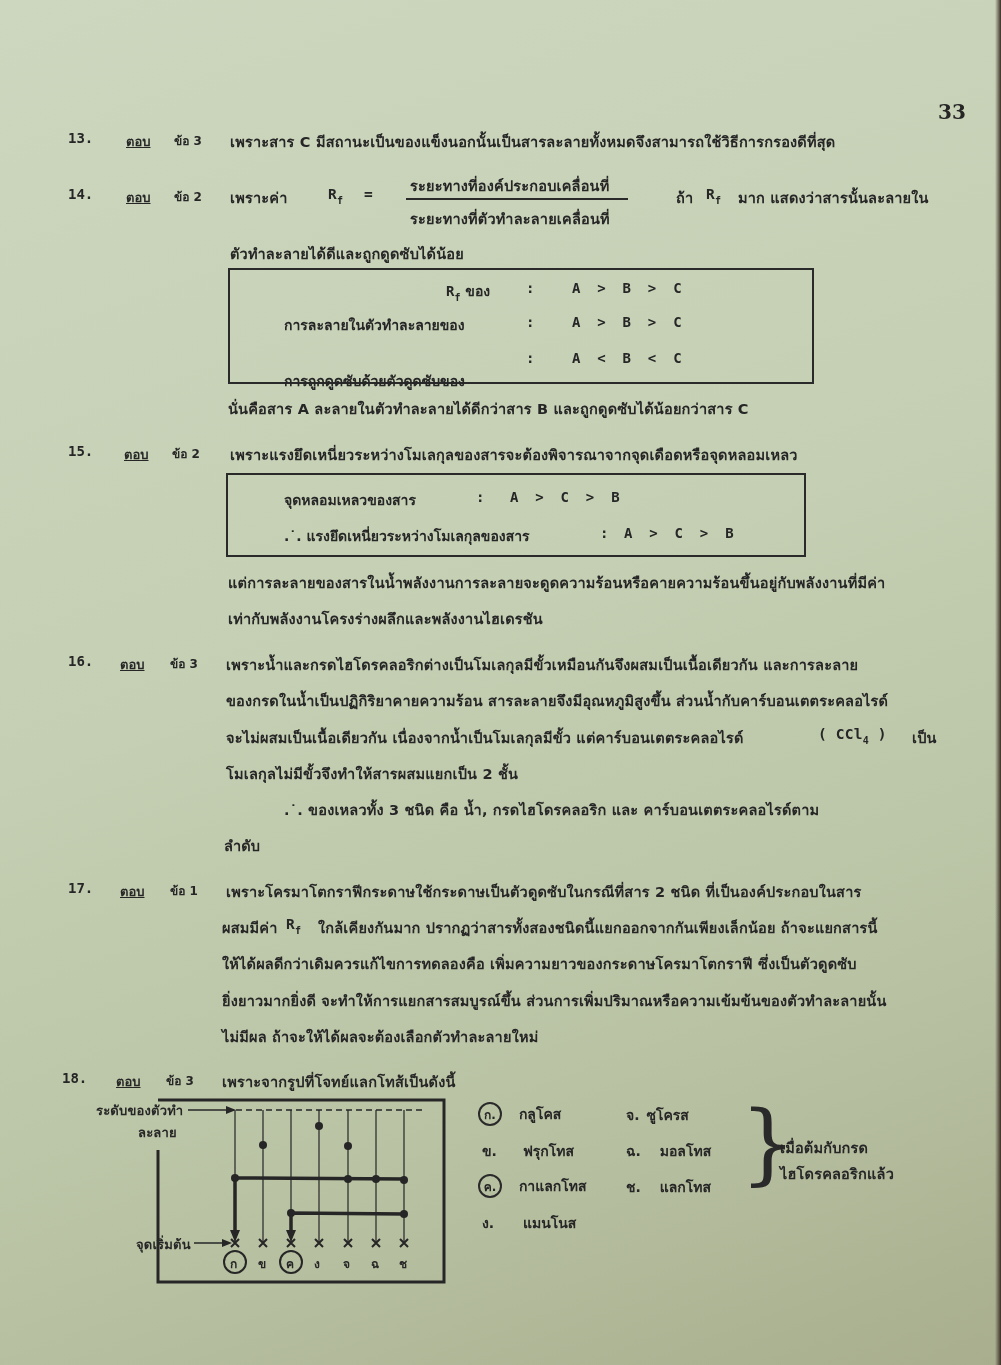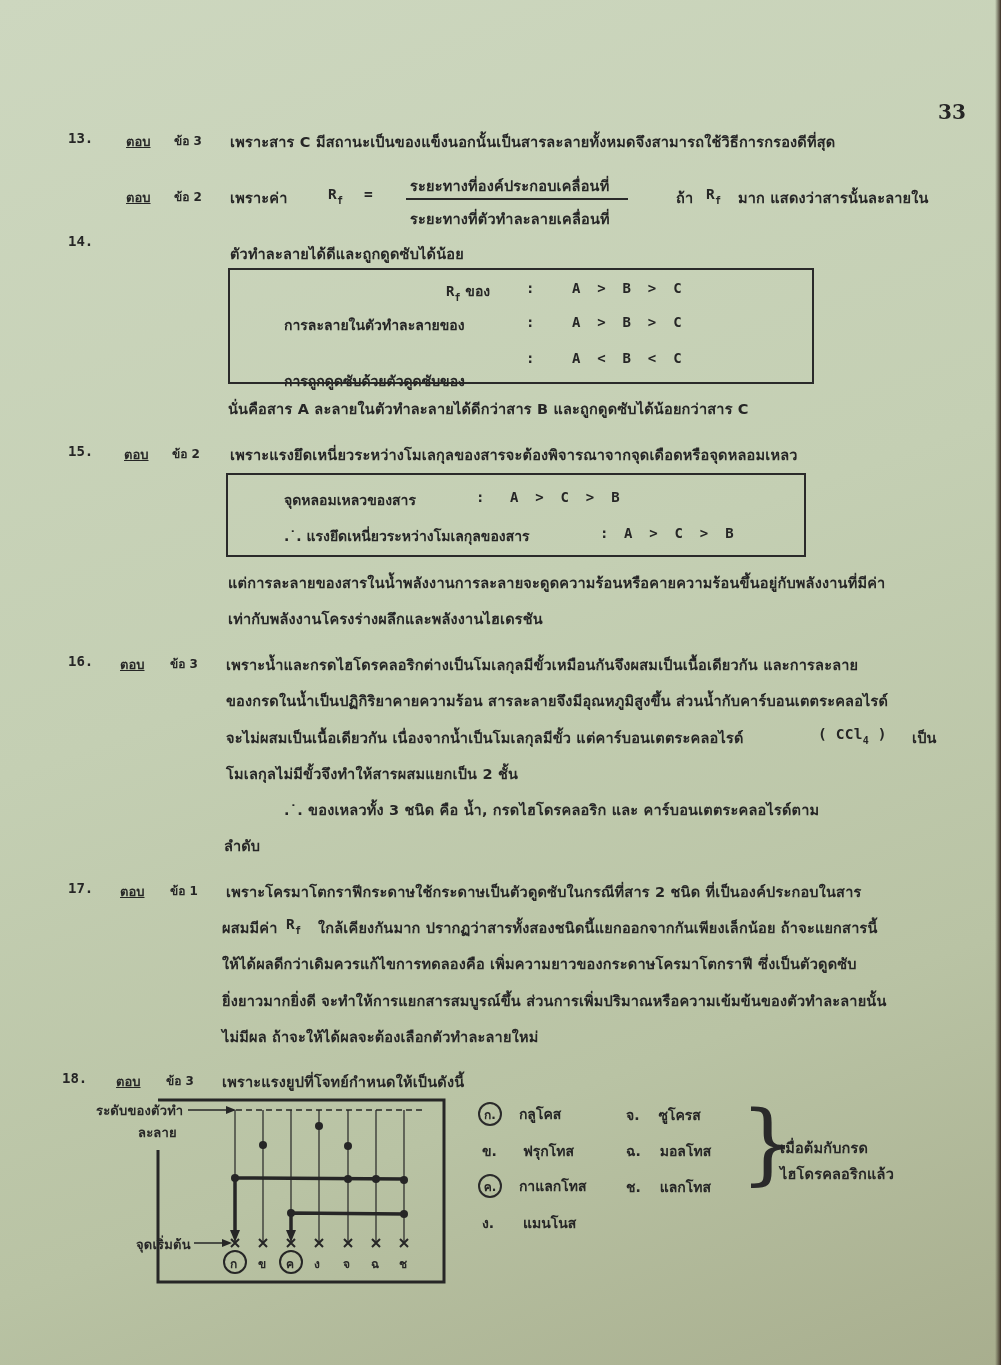--- a/index.html
+++ b/index.html
@@ -50,21 +50,21 @@
 <div class="page-number">33</div>
 
 <div>
   <span class="num" style="left:68px;top:130px;">13.</span>
   <span class="ans" style="left:126px;top:131px;">ตอบ</span>
   <span class="choice" style="left:174px;top:131px;">ข้อ 3</span>
   <span class="line" style="left:230px;top:130px;">เพราะสาร C มีสถานะเป็นของแข็งนอกนั้นเป็นสารละลายทั้งหมดจึงสามารถใช้วิธีการกรองดีที่สุด</span>
 </div>
 
 <div>
-  <span class="num" style="left:68px;top:186px;margin-top:47px;">14.</span>
+  <span class="num" style="left:68px;top:186px;">14.</span>
   <span class="ans" style="left:126px;top:187px;">ตอบ</span>
   <span class="choice" style="left:174px;top:187px;">ข้อ 2</span>
   <span class="line" style="left:230px;top:186px;">เพราะค่า</span>
   <span class="line mono" style="left:328px;top:186px;"><span>R</span><span class="sub">f</span></span>
   <span class="line mono" style="left:364px;top:186px;">=</span>
   <span class="line" style="left:410px;top:174px;">ระยะทางที่องค์ประกอบเคลื่อนที่</span>
   <div class="frac-line" style="left:406px;top:198px;width:222px;"></div>
   <span class="line" style="left:410px;top:207px;">ระยะทางที่ตัวทำละลายเคลื่อนที่</span>
   <span class="line" style="left:676px;top:186px;">ถ้า</span>
   <span class="line mono" style="left:706px;top:186px;"><span>R</span><span class="sub">f</span></span>
@@ -132,21 +132,21 @@
   <span class="line" style="left:318px;top:916px;">ใกล้เคียงกันมาก ปรากฏว่าสารทั้งสองชนิดนี้แยกออกจากกันเพียงเล็กน้อย ถ้าจะแยกสารนี้</span>
   <span class="line" style="left:222px;top:952px;">ให้ได้ผลดีกว่าเดิมควรแก้ไขการทดลองคือ  เพิ่มความยาวของกระดาษโครมาโตกราฟี   ซึ่งเป็นตัวดูดซับ</span>
   <span class="line" style="left:222px;top:989px;">ยิ่งยาวมากยิ่งดี จะทำให้การแยกสารสมบูรณ์ขึ้น ส่วนการเพิ่มปริมาณหรือความเข้มข้นของตัวทำละลายนั้น</span>
   <span class="line" style="left:222px;top:1025px;">ไม่มีผล  ถ้าจะให้ได้ผลจะต้องเลือกตัวทำละลายใหม่</span>
 </div>
 
 <div>
   <span class="num" style="left:62px;top:1070px;">18.</span>
   <span class="ans" style="left:116px;top:1071px;">ตอบ</span>
   <span class="choice" style="left:166px;top:1071px;">ข้อ 3</span>
-  <span class="line" style="left:222px;top:1070px;">เพราะแรงยูปที่โจทย์กำหนดให้เป็นดังนี้</span>
+  <span class="line" style="left:222px;top:1070px;">เพราะจากรูปที่โจทย์แลกโทส้เป็นดังนี้</span>
 
   <svg class="diagram-svg" width="400" height="200" viewBox="0 0 400 200">
 
     <path d="M 98 10 L 384 10 L 384 192 L 98 192 L 98 60" fill="none" stroke="#262626" stroke-width="3"></path>
 
     <line x1="176" y1="20" x2="364" y2="20" stroke="#262626" stroke-width="1.5" stroke-dasharray="6,4"></line>
 
     <line x1="128" y1="20" x2="174" y2="20" stroke="#262626" stroke-width="1.5"></line>
     <polygon points="176,20 166,16 166,24" fill="#262626"></polygon>
 
@@ -222,21 +222,21 @@
     <div class="legend-item" style="left:478px;top:1174px;">
       <span class="circled">ค.</span>
       <span style="margin-left:12px;">กาแลกโทส</span>
     </div>
     <div class="legend-item" style="left:482px;top:1212px;">
       <span style="display:inline-block;width:24px;">ง.</span>
       <span style="margin-left:12px;">แมนโนส</span>
     </div>
     <div class="legend-item" style="left:626px;top:1104px;">
       <span>จ.</span>
-      <span style="margin-left:14px;">ซูโครส</span>
+      <span style="margin-left:2px;">ซูโครส</span>
     </div>
     <div class="legend-item" style="left:626px;top:1140px;">
       <span>ฉ.</span>
       <span style="margin-left:14px;">มอลโทส</span>
     </div>
     <div class="legend-item" style="left:626px;top:1176px;text-align:right;">
       <span>ช.</span>
       <span style="margin-left:14px;">แลกโทส</span>
     </div>
     <div class="brace">}</div>

